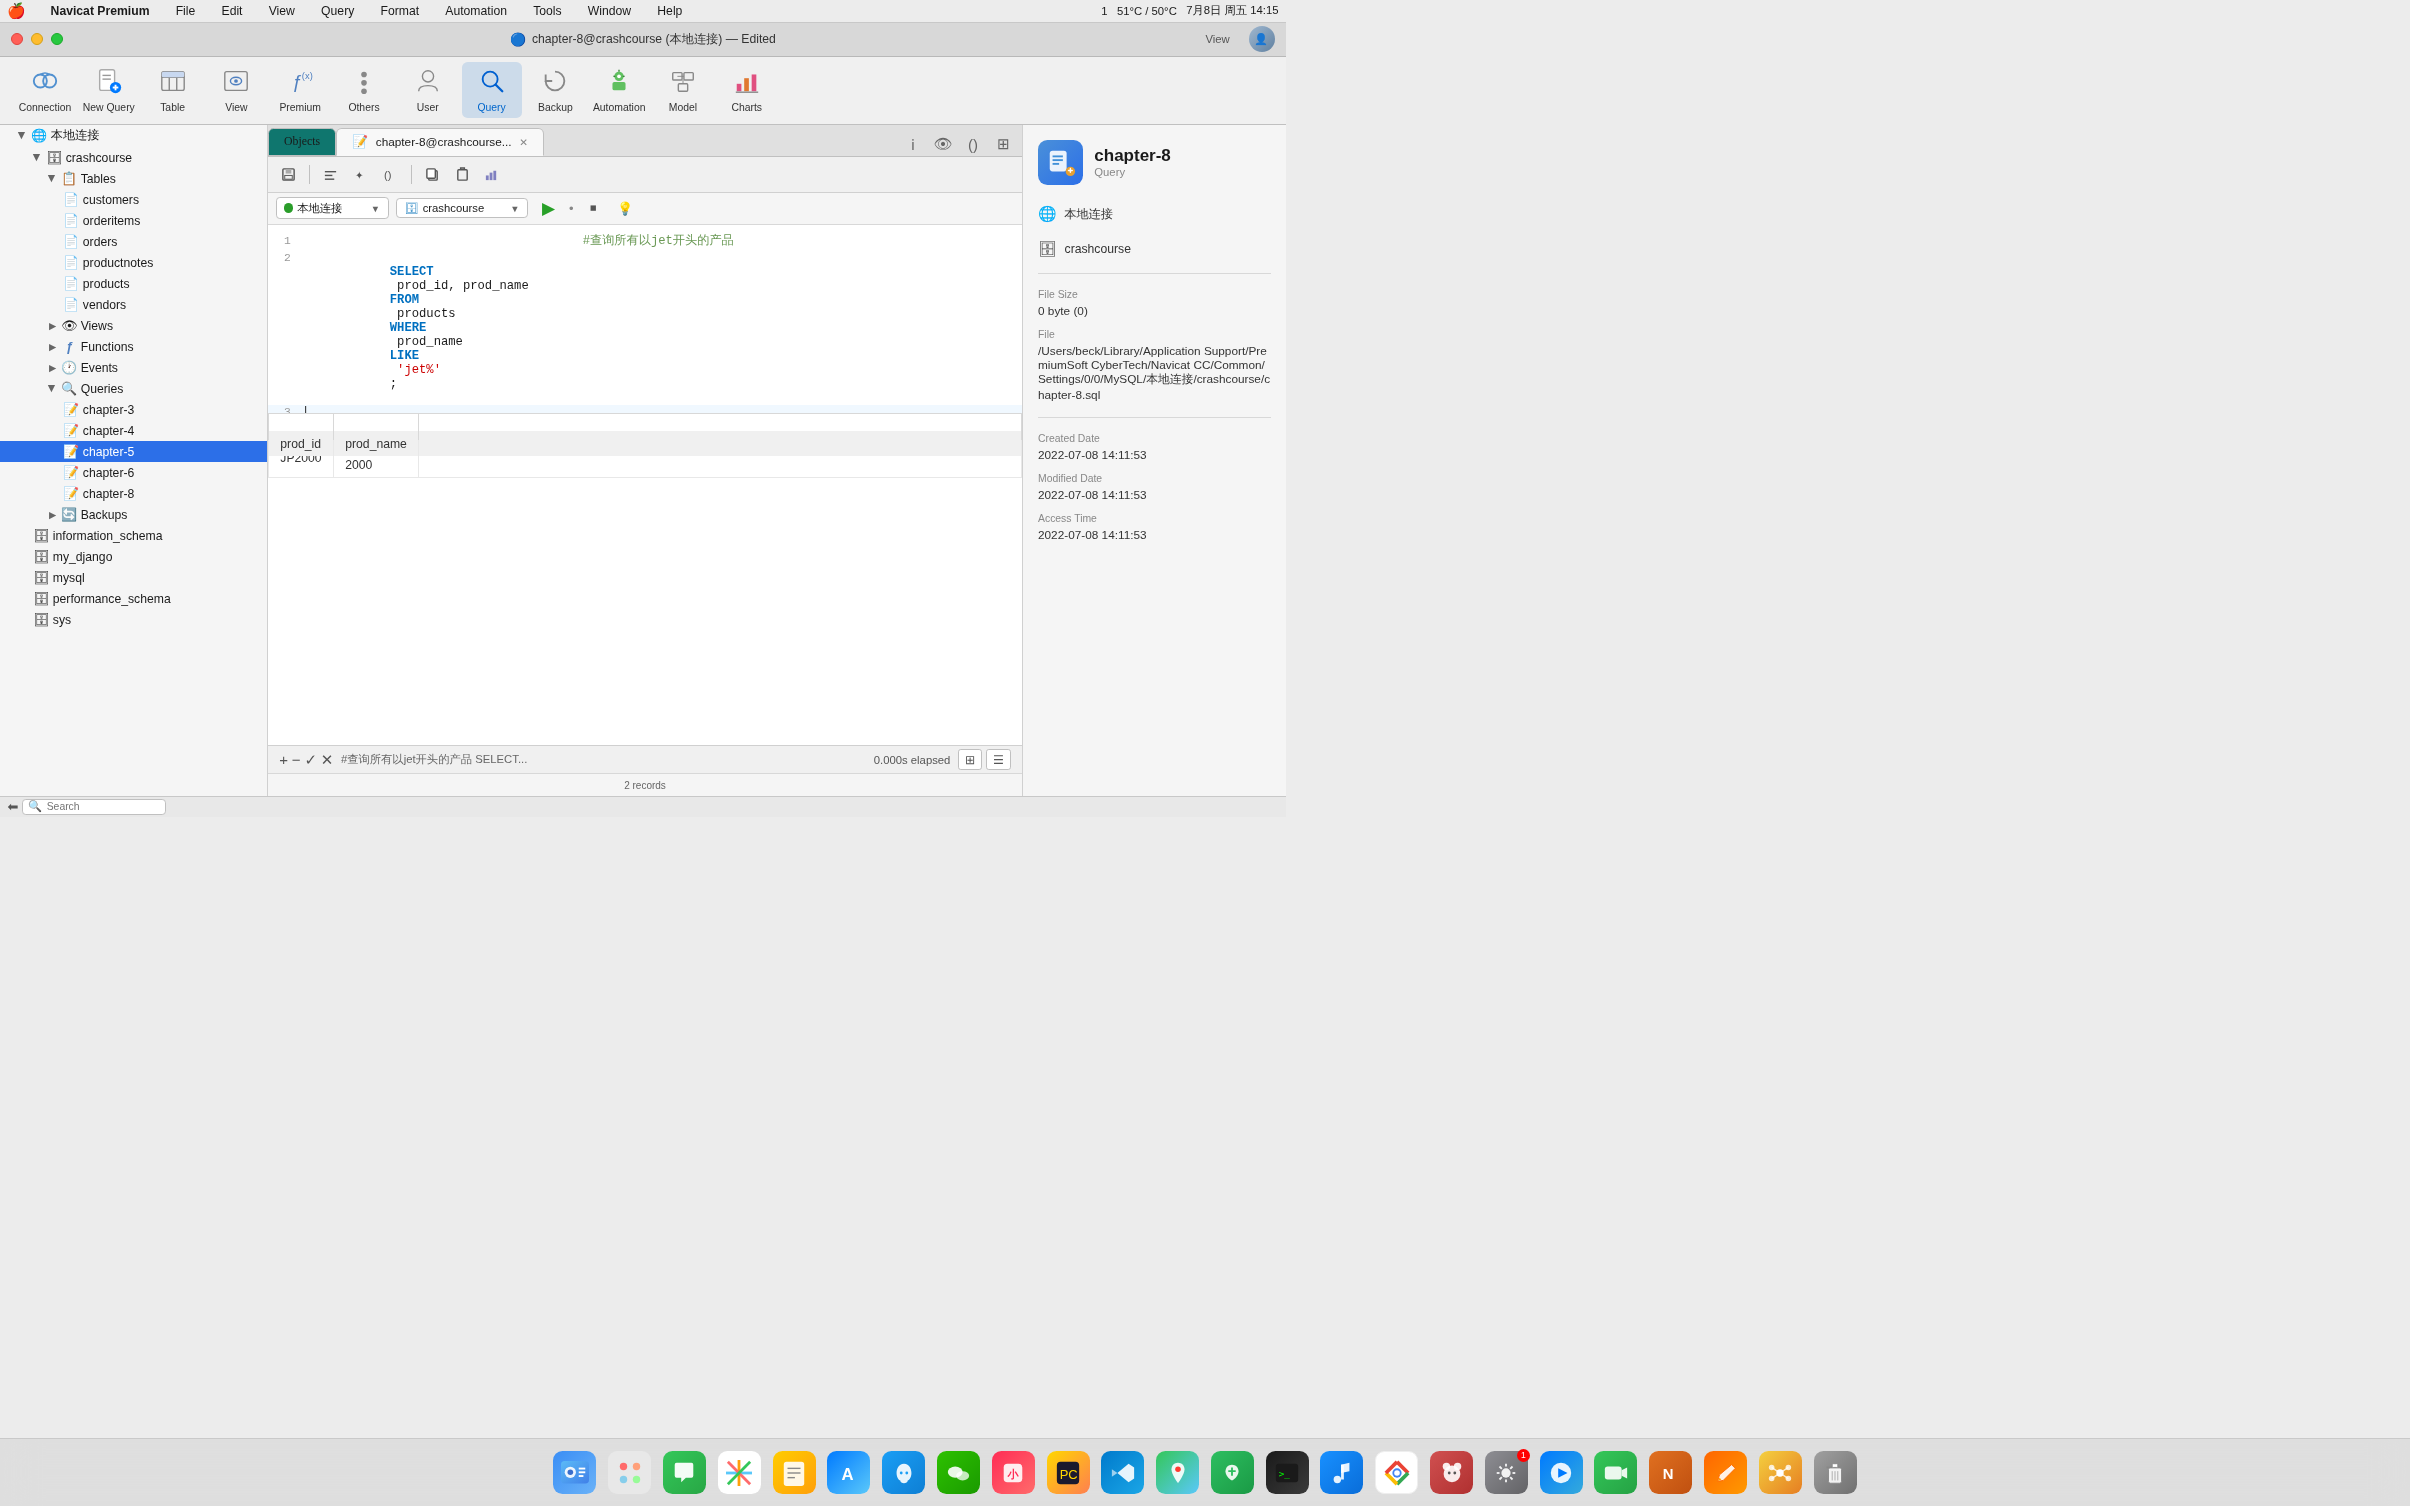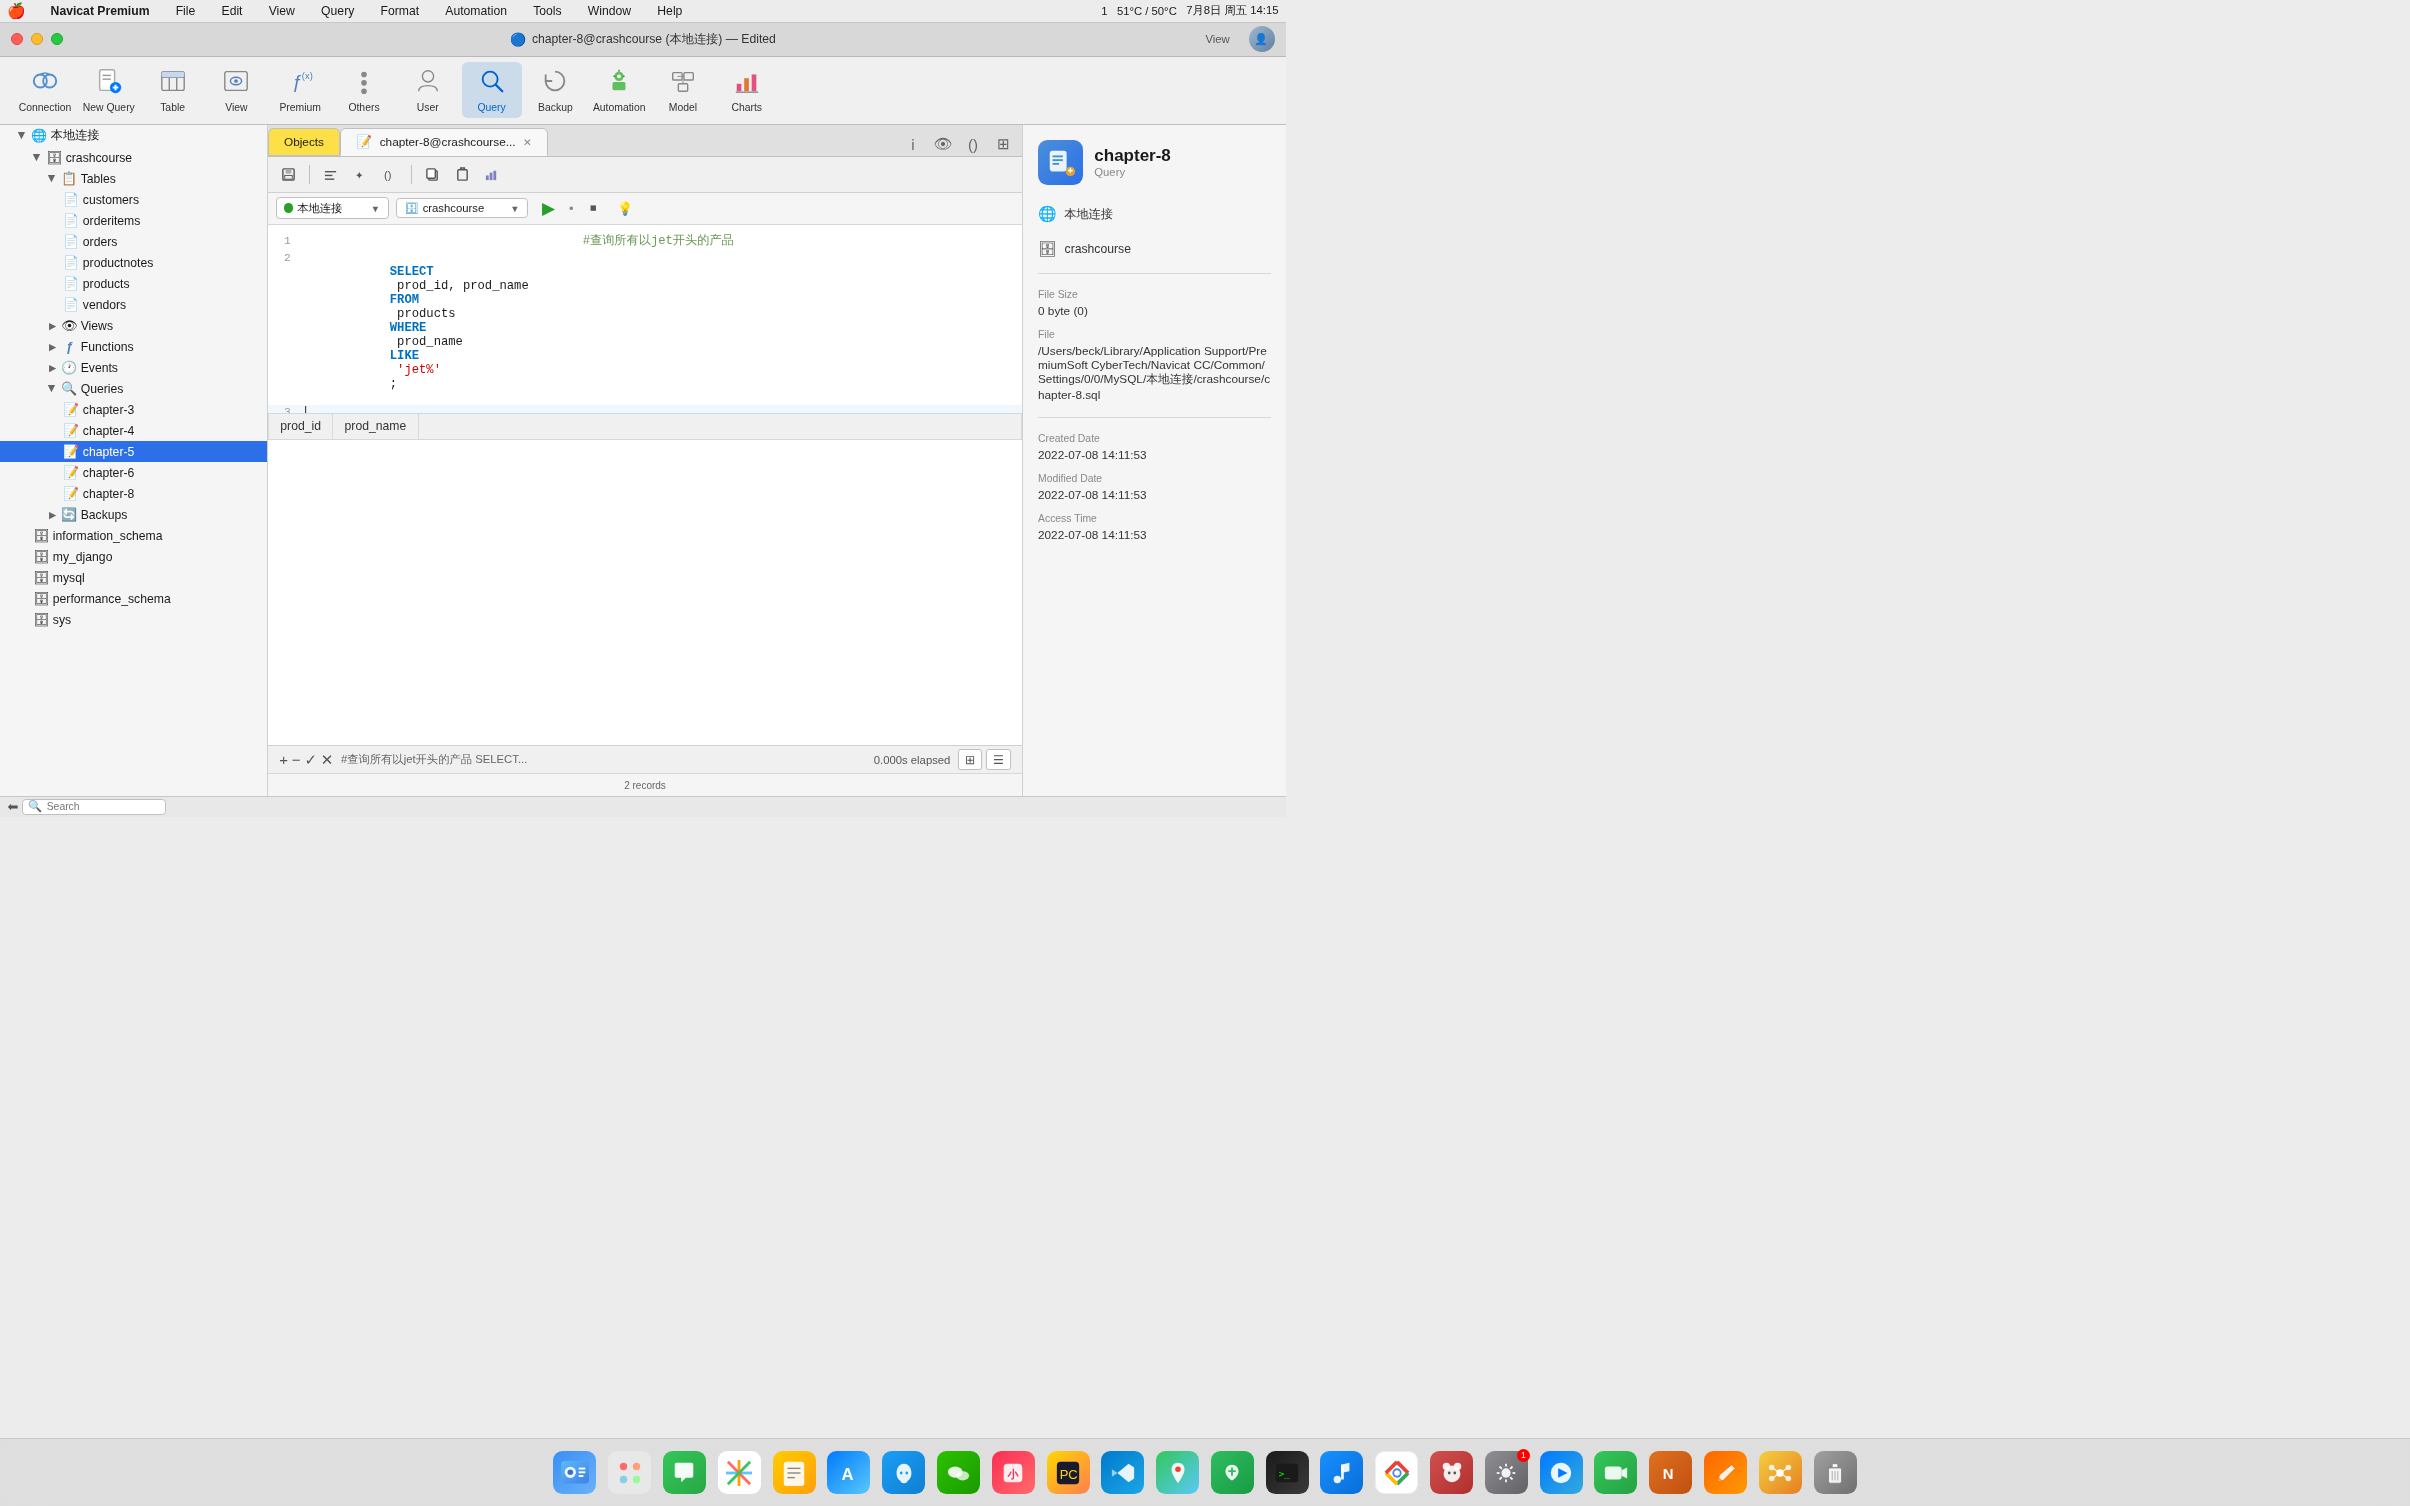--- a/index.html
+++ b/index.html
@@ -136,23 +136,24 @@
       border-radius: 5.6px 5.6px 0 0;
       border: 0.9px solid transparent;
     }
     .tab.active {
       background: #f8f8f8;
       border-color: #c0c0c0;
       border-bottom-color: #f8f8f8;
       color: #1a1a1a;
     }
     .tab-objects {
-      background: #fde047;
+      background: #0f766e;
       border: 0.9px solid #c0c0c0;
       border-bottom-color: #c0c0c0;
+      font-family: Liberation Serif, serif;
     }
     .tab-close { font-size: 10.4px; color: #888; }
     .tab-bar-actions { margin-left: auto; display: flex; align-items: center; padding-right: 7.5px; gap: 7.5px; }
     .tab-action-btn { cursor: pointer; color: #666; font-size: 15px; width: 22.6px; height: 22.6px; display: flex; align-items: center; justify-content: center; border-radius: 3.8px; }
 
     
     .query-toolbar {
       height: 36px;
       background: #f0f0f0;
       border-bottom: 0.9px solid #d0d0d0;
@@ -794,20 +795,25 @@
       <div class="result-table-wrap">
         <table class="result-table">
           <thead>
             <tr>
               <th>prod_id</th>
               <th>prod_name</th>
               <th style="width:100%;"></th>
             </tr>
           </thead>
           <tbody>
+            <tr class="table-row">
+              <td>JP2000</td>
+              <td>JetPack 2000</td>
+              <td></td>
+            </tr>
           </tbody>
         </table>
       </div>
 
       <div class="query-status-bar">
         <div class="qs-btns">
           <span class="qs-btn">+</span>
           <span class="qs-btn">−</span>
           <span class="qs-btn">✓</span>
           <span class="qs-btn">✕</span>

